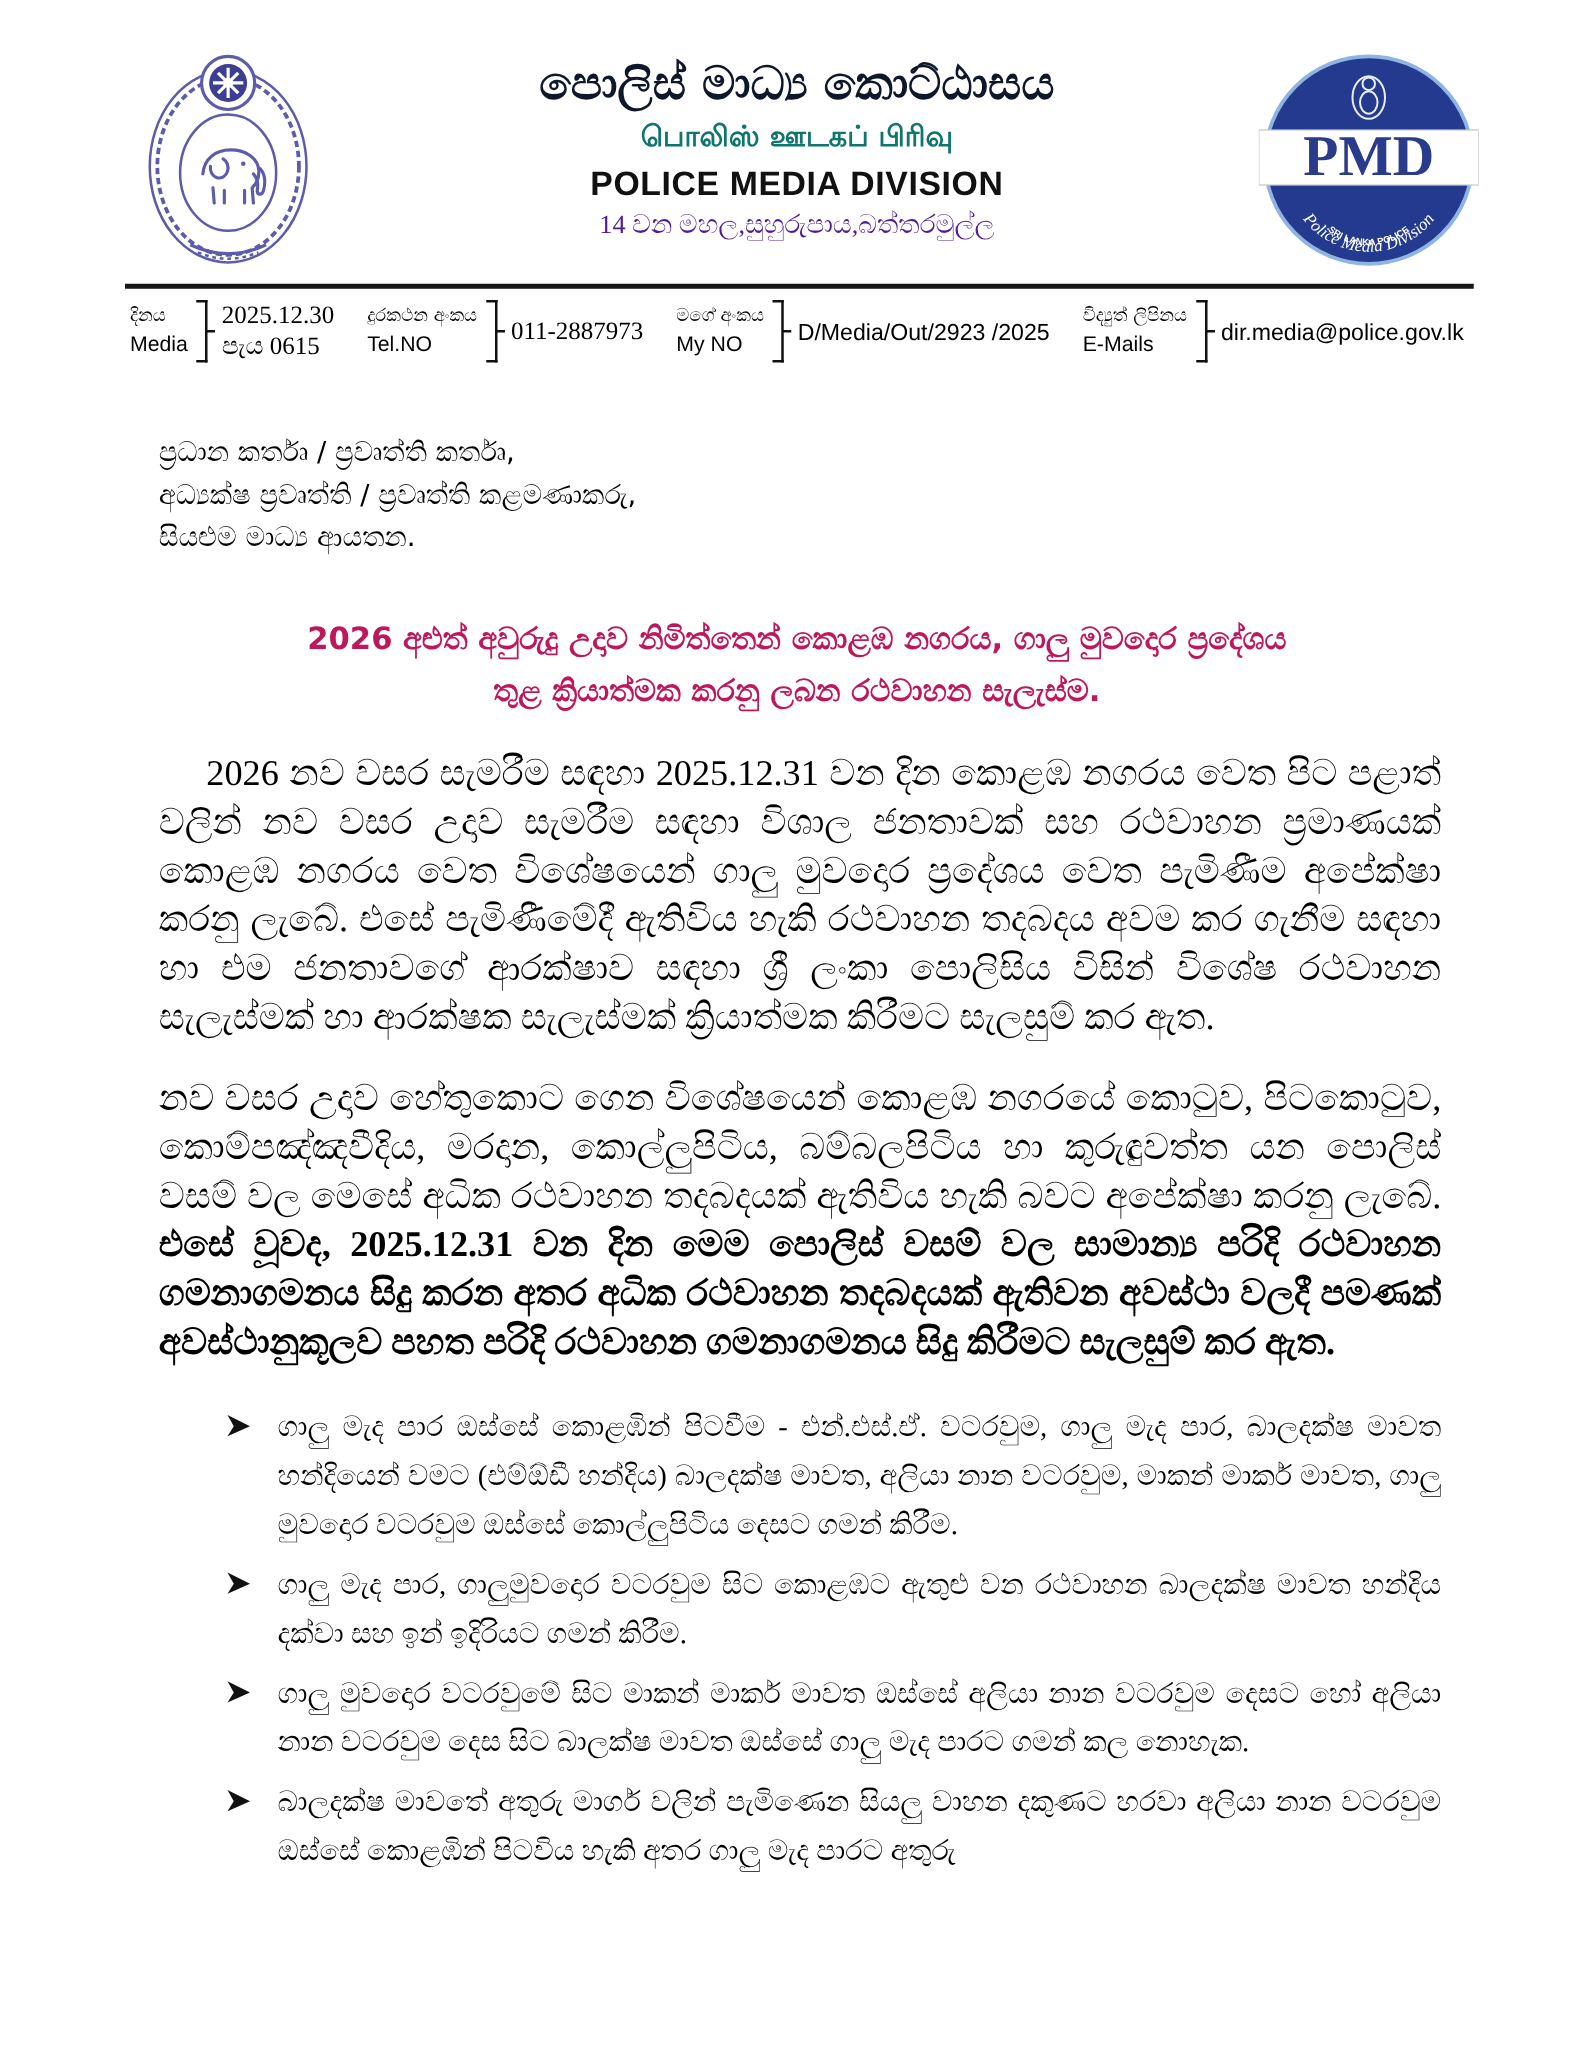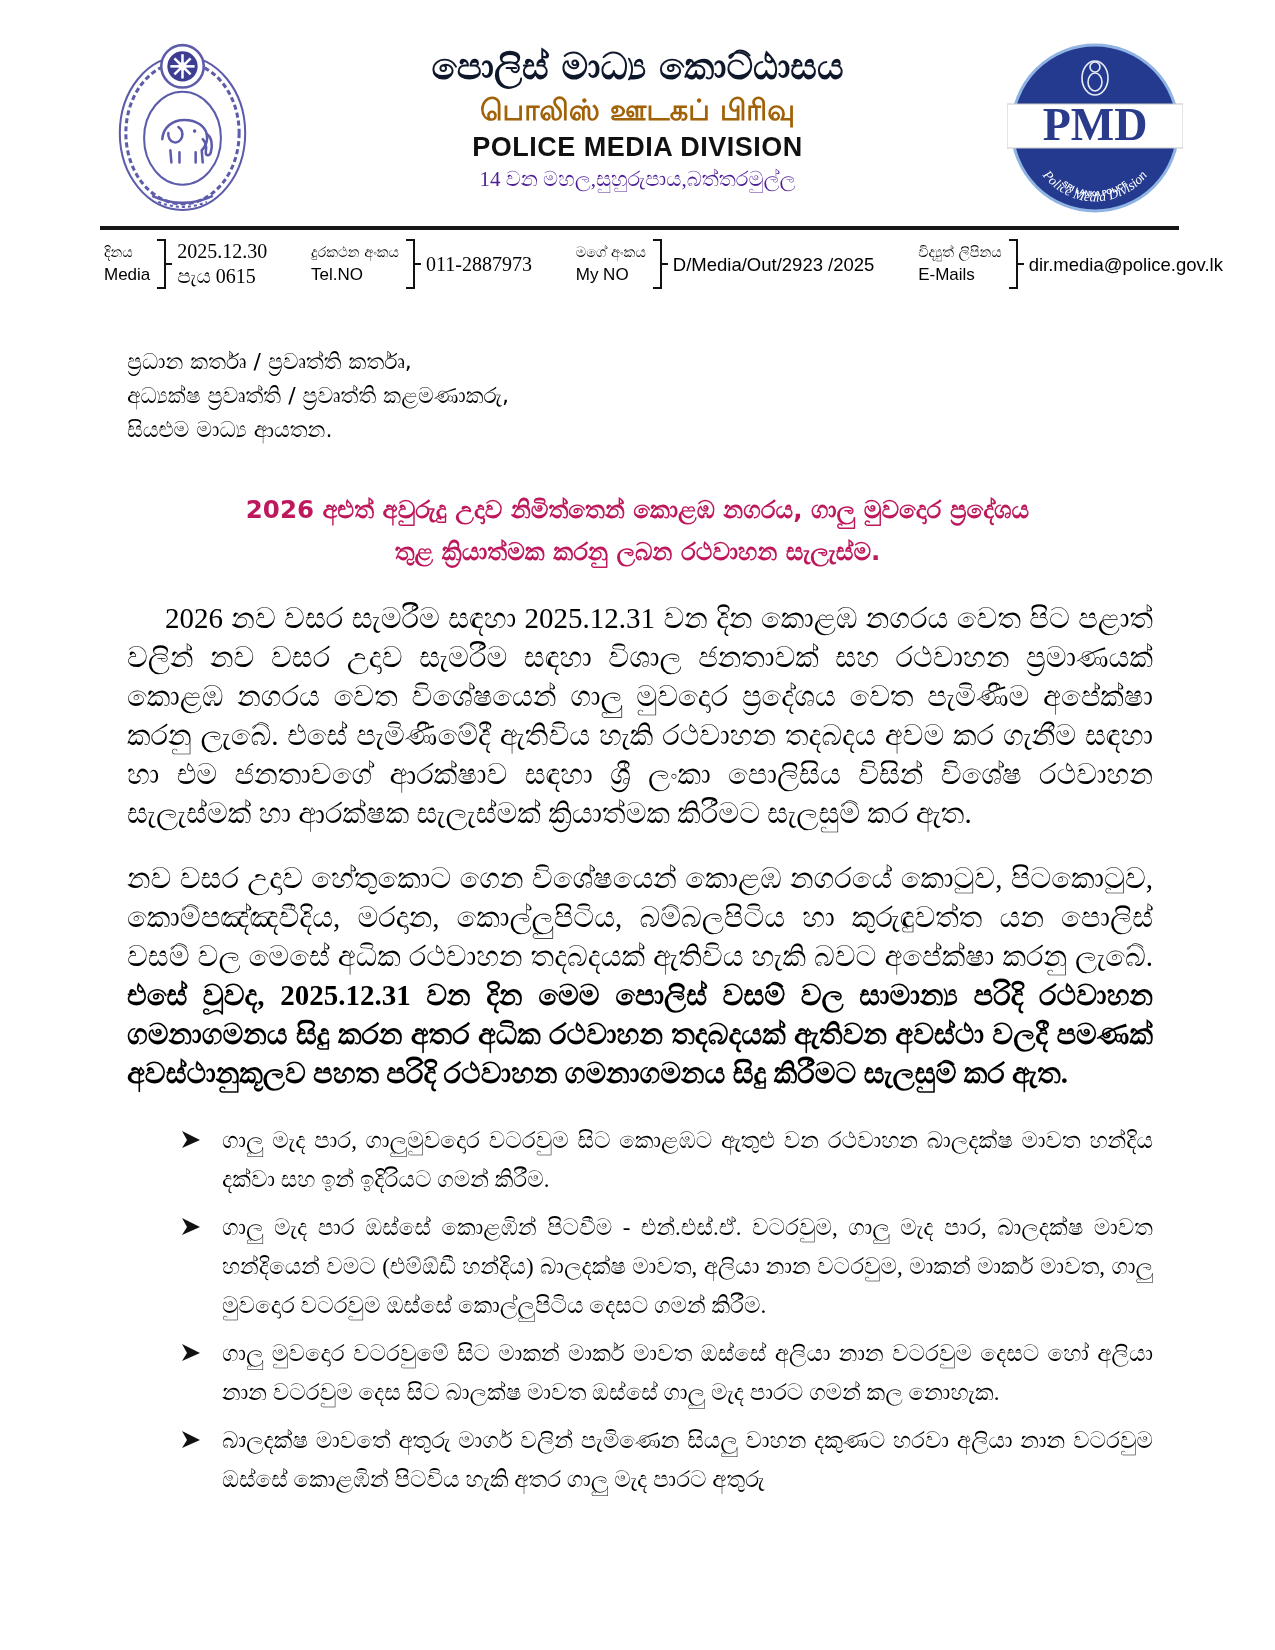--- a/index.html
+++ b/index.html
@@ -8,29 +8,29 @@
     width:1275px; height:1650px; position:relative; background:#ffffff;
     font-family:"Liberation Serif","DejaVu Sans",serif; color:#000; overflow:hidden;
   }
   
   .header { display:flex; align-items:flex-start; padding:34px 92px 0 100px; }
   .crest-wrap { width:168px; flex:0 0 auto; }
   .header-center { flex:1 1 auto; text-align:center; padding-top:10px; }
   .org-si { font-family:"DejaVu Sans","Liberation Sans",sans-serif; font-weight:bold;
             font-size:37px; line-height:46px; color:#0f172a; }
   .org-ta { font-family:"DejaVu Sans","Liberation Sans",sans-serif; font-weight:bold;
-            font-size:29px; line-height:40px; color:#a16207; }
+            font-size:23px; line-height:40px; color:#0f766e; }
   .org-en { font-family:"Liberation Sans","DejaVu Sans",sans-serif; font-weight:bold;
             font-size:27px; line-height:34px; letter-spacing:0.5px; color:#111; }
   .org-addr { font-size:21px; line-height:30px; color:#4c1d95; }
   .pmd-wrap { width:176px; flex:0 0 auto; padding-top:6px; }
   
   .rule { height:4px; background:#161616; margin:6px 96px 0 100px; }
   .meta { display:flex; justify-content:space-between; align-items:center;
-          padding:9px 52px 0 104px; }
+          padding:9px 104px 0 104px; }
   .meta-group { display:flex; align-items:center; }
   .meta-labels { display:flex; flex-direction:column; justify-content:center; }
   .meta-label-si { font-family:"DejaVu Sans",sans-serif; font-size:14.5px; line-height:22px; }
   .meta-label-en { font-family:"Liberation Sans","DejaVu Sans",sans-serif; font-size:17px; line-height:24px; }
   .bracket { width:9px; height:50px; border:2.5px solid #111; border-left:none;
              margin-left:7px; position:relative; flex:0 0 auto; }
   .bracket::after { content:""; position:absolute; right:-8px; top:50%; margin-top:-1.25px;
                     width:7px; height:2.5px; background:#111; }
   .meta-value { margin-left:11px; font-size:19px; line-height:25px; }
   .meta-value.serif { font-family:"Liberation Serif",serif; font-size:20px; }
@@ -179,32 +179,32 @@
 
   <p class="para indent">2026 නව වසර සැමරීම සඳහා 2025.12.31 වන දින කොළඹ නගරය වෙත පිට පළාත් වලින් නව වසර උදාව සැමරීම සඳහා විශාල ජනතාවක් සහ රථවාහන ප්‍රමාණයක් කොළඹ නගරය වෙත විශේෂයෙන් ගාලු මුවදොර ප්‍රදේශය වෙත පැමිණීම අපේක්ෂා කරනු ලැබේ. එසේ පැමිණීමේදී ඇතිවිය හැකි රථවාහන තදබදය අවම කර ගැනීම සඳහා හා එම ජනතාවගේ ආරක්ෂාව සඳහා ශ්‍රී ලංකා පොලිසිය විසින් විශේෂ රථවාහන සැලැස්මක් හා ආරක්ෂක සැලැස්මක් ක්‍රියාත්මක කිරීමට සැලසුම් කර ඇත.</p>
 
   <p class="para"><span>නව වසර උදාව හේතුකොට ගෙන විශේෂයෙන් කොළඹ නගරයේ කොටුව, පිටකොටුව, කොම්පඤ්ඤවීදිය, මරදාන, කොල්ලුපිටිය, බම්බලපිටිය හා කුරුඳුවත්ත යන පොලිස් වසම් වල මෙසේ අධික රථවාහන තදබදයක් ඇතිවිය හැකි බවට අපේක්ෂා කරනු ලැබේ. </span><span class="bold-run">එසේ වූවද, 2025.12.31 වන දින මෙම පොලිස් වසම් වල සාමාන්‍ය පරිදි රථවාහන ගමනාගමනය සිදු කරන අතර අධික රථවාහන තදබදයක් ඇතිවන අවස්ථා වලදී පමණක් අවස්ථානුකූලව පහත පරිදි රථවාහන ගමනාගමනය සිදු කිරීමට සැලසුම් කර ඇත.</span></p>
 
   <ul class="bullets">
     <li>
       <svg class="bullet-marker" viewBox="0 0 21 20">
         <path d="M1 18 L19 10 L1 1 L6 10 Z" fill="#111"></path>
         </svg>
+      <span>ගාලු මැද පාර ඔස්සේ කොළඹින් පිටවීම - එන්.එස්.ඒ. වටරවුම, ගාලු මැද පාර, බාලදක්ෂ මාවත හන්දියෙන් වමට (එම්ඕඩී හන්දිය) බාලදක්ෂ මාවත, අලියා නාන වටරවුම, මාකන් මාකර් මාවත, ගාලු මුවදොර වටරවුම ඔස්සේ කොල්ලුපිටිය දෙසට ගමන් කිරීම.</span>
+    </li>
+    <li>
+      <svg class="bullet-marker" viewBox="0 0 21 20">
+        <path d="M1 18 L19 10 L1 1 L6 10 Z" fill="#111"></path>
+        </svg>
       <span>ගාලු මැද පාර, ගාලුමුවදොර වටරවුම සිට කොළඹට ඇතුළු වන රථවාහන බාලදක්ෂ මාවත හන්දිය දක්වා සහ ඉන් ඉදිරියට ගමන් කිරීම.</span>
     </li>
     <li>
       <svg class="bullet-marker" viewBox="0 0 21 20">
         <path d="M1 18 L19 10 L1 1 L6 10 Z" fill="#111"></path>
         </svg>
-      <span>ගාලු මැද පාර ඔස්සේ කොළඹින් පිටවීම - එන්.එස්.ඒ. වටරවුම, ගාලු මැද පාර, බාලදක්ෂ මාවත හන්දියෙන් වමට (එම්ඕඩී හන්දිය) බාලදක්ෂ මාවත, අලියා නාන වටරවුම, මාකන් මාකර් මාවත, ගාලු මුවදොර වටරවුම ඔස්සේ කොල්ලුපිටිය දෙසට ගමන් කිරීම.</span>
-    </li>
-    <li>
-      <svg class="bullet-marker" viewBox="0 0 21 20">
-        <path d="M1 18 L19 10 L1 1 L6 10 Z" fill="#111"></path>
-        </svg>
       <span>ගාලු මුවදොර වටරවුමේ සිට මාකන් මාකර් මාවත ඔස්සේ අලියා නාන වටරවුම දෙසට හෝ අලියා නාන වටරවුම දෙස සිට බාලක්ෂ මාවත ඔස්සේ ගාලු මැද පාරට ගමන් කල නොහැක.</span>
     </li>
     <li>
       <svg class="bullet-marker" viewBox="0 0 21 20">
         <path d="M1 18 L19 10 L1 1 L6 10 Z" fill="#111"></path>
         </svg>
       <span>බාලදක්ෂ මාවතේ අතුරු මාර්ග වලින් පැමිණෙන සියලු වාහන දකුණට හරවා අලියා නාන වටරවුම ඔස්සේ කොළඹින් පිටවිය හැකි අතර ගාලු මැද පාරට අතුරු</span>
     </li>
   </ul>
 

